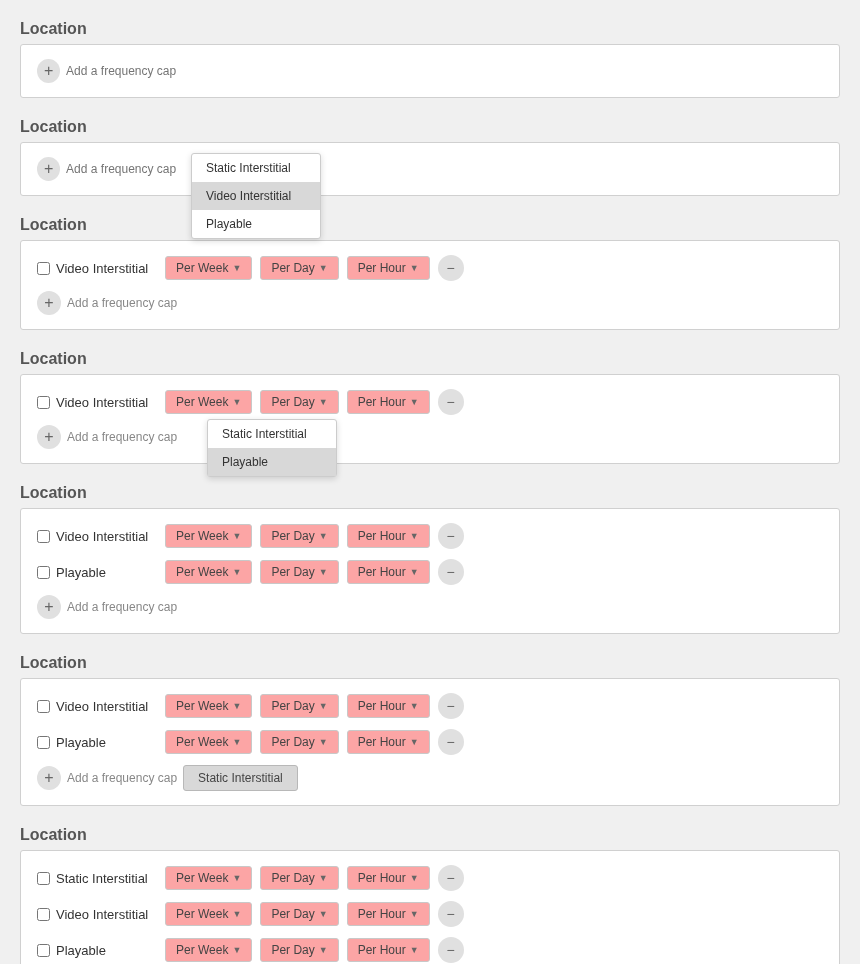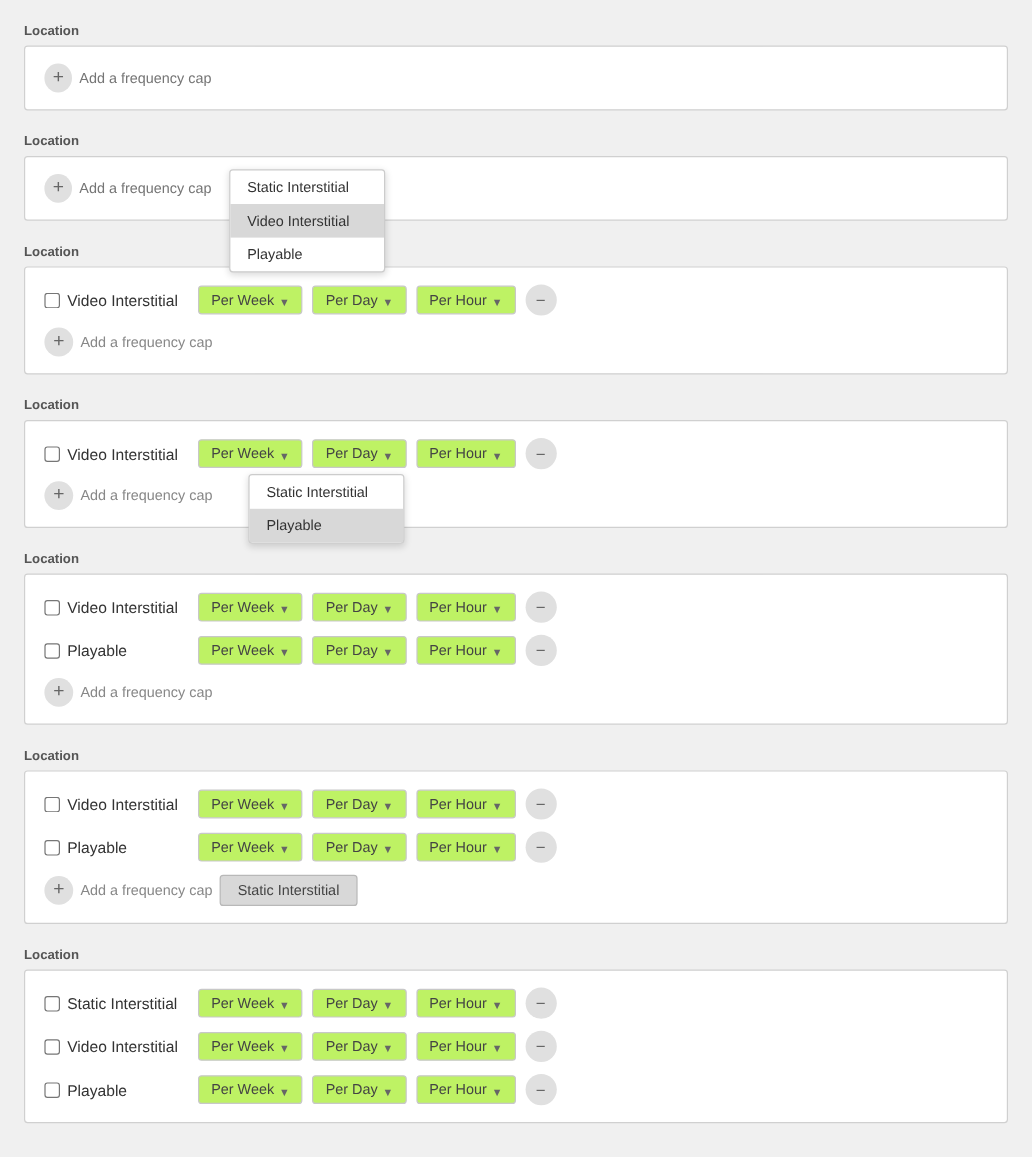--- a/index.html
+++ b/index.html
@@ -10,21 +10,21 @@
       color: #333;
       padding: 20px;
       width: 860px;
     }
 
     .section {
       margin-bottom: 20px;
     }
 
     .section-label {
-      font-size: 11px;
+      font-size: 16px;
       font-weight: bold;
       color: #555;
       margin-bottom: 6px;
     }
 
     .section-box {
       background: #fff;
       border: 1px solid #d0d0d0;
       border-radius: 3px;
       padding: 14px 16px;
@@ -85,24 +85,24 @@
       gap: 6px;
       min-width: 120px;
     }
 
     .checkbox-label input[type="checkbox"] {
       margin: 0;
     }
 
     .dropdown-btn {
       display: flex;
-      align-items: flex-end;
+      align-items: center;
       gap: 4px;
       padding: 4px 10px;
-      background: #bef264;
+      background: #fca5a5;
       border: 1px solid #c8c8c8;
       border-radius: 3px;
       cursor: pointer;
       font-size: 12px;
       color: #444;
       white-space: nowrap;
     }
 
     .dropdown-arrow {
       font-size: 9px;

